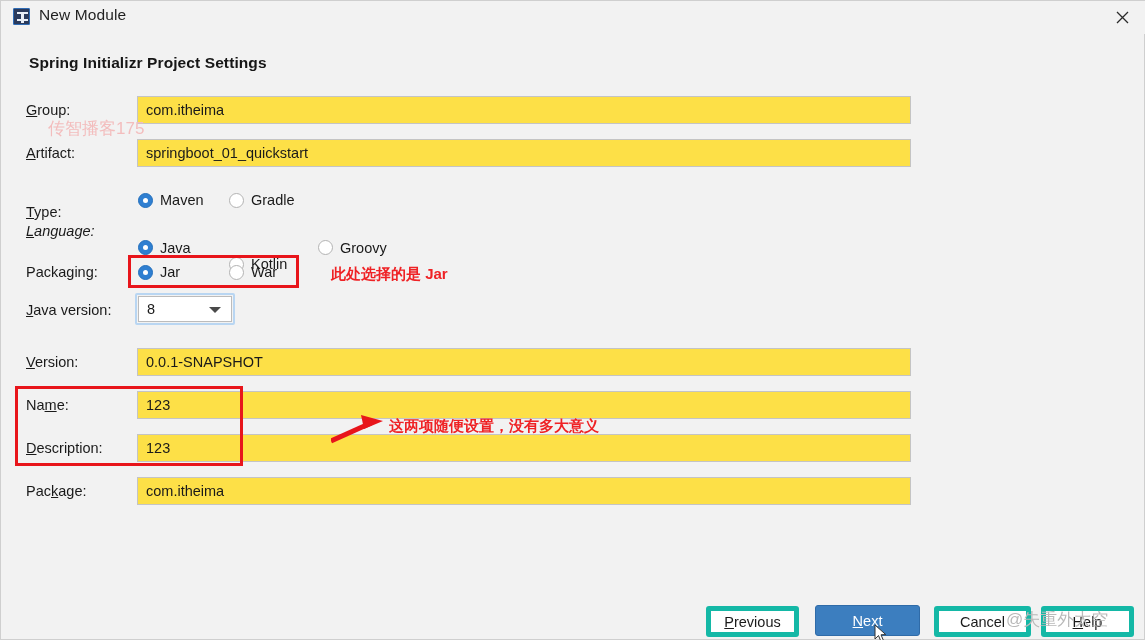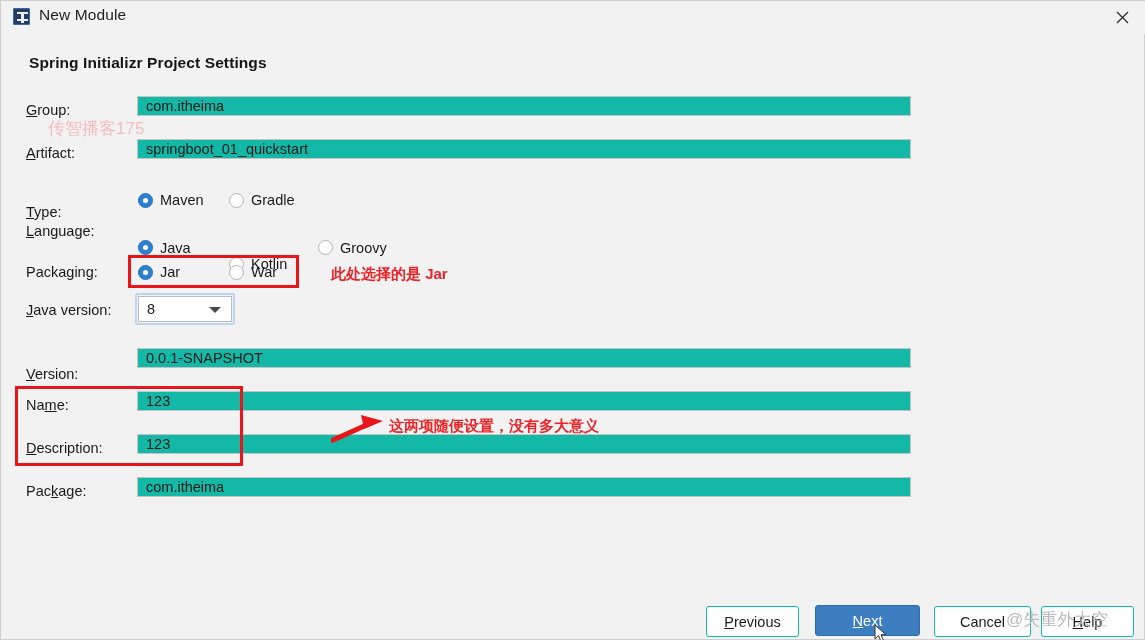--- a/index.html
+++ b/index.html
@@ -74,23 +74,23 @@
   .lbl {
     position: absolute;
     font-size: 14.5px;
     color: #1a1a1a;
     white-space: nowrap;
   }
   .lbl u { text-decoration: underline; text-underline-offset: 1px; }
 
   .field {
     position: absolute;
-    background: #14b8a6;
+    background: #fde047;
     border: 1px solid #c4c4c4;
-    height: 20px;
+    height: 28px;
     display: flex;
     align-items: center;
     padding-left: 8px;
     font-size: 14.5px;
     color: #1a1a1a;
   }
 
   
   .radio-group { position: absolute; display: flex; align-items: center; }
   .radio { display: flex; align-items: center; margin-right: 0; }
@@ -165,21 +165,21 @@
     font-size: 15px;
     white-space: nowrap;
   }
   #anno-arrow { position: absolute; left: 330px; top: 408px; }
 
   
   .btn {
     position: absolute;
     height: 31px;
     background: #ffffff;
-    border: 1px solid #14b8a6;
+    border: 5px solid #14b8a6;
     border-radius: 3px;
     display: flex;
     align-items: center;
     justify-content: center;
     font-size: 14.5px;
     color: #1a1a1a;
     cursor: default;
   }
   .btn u { text-decoration: underline; text-underline-offset: 1px; }
   .btn.primary {
@@ -245,21 +245,21 @@
     <div class="radio" style="width:91px;">
       <span class="dot on"></span>
       <span class="rlabel">Maven</span>
     </div>
     <div class="radio">
       <span class="dot"></span>
       <span class="rlabel">Gradle</span>
     </div>
   </div>
 
-  <div class="lbl" style="left:25px; top:222px;">
+  <div class="lbl" style="left:25px; top:222px;font-style:italic;">
     <u>L</u><span>anguage:</span>
   </div>
   <div class="radio-group" style="left:137px; top:222px;">
     <div class="radio" style="width:91px;">
       <span class="dot on"></span>
       <span class="rlabel">Java</span>
     </div>
     <div class="radio" style="width:89px;margin-top:33px;">
       <span class="dot"></span>
       <span class="rlabel">Kotlin</span>
@@ -287,21 +287,21 @@
   <div class="lbl" style="left:25px; top:301px;">
     <u>J</u><span>ava version:</span>
   </div>
   <div id="java-combo-wrap">
     <div id="java-combo">
       <span>8</span>
       <span class="caret"></span>
     </div>
   </div>
 
-  <div class="lbl" style="left:25px; top:353px;margin-top:12px;">
+  <div class="lbl" style="left:25px; top:353px;">
     <u>V</u><span>ersion:</span>
   </div>
   <div class="field" style="left:136px; top:347px; width:774px;">0.0.1-SNAPSHOT</div>
 
   <div class="lbl" style="left:25px; top:396px;">
     <span>Na</span><u>m</u><span>e:</span>
   </div>
   <div class="field" style="left:136px; top:390px; width:774px;">123</div>
 
   <div class="lbl" style="left:25px; top:439px;">

